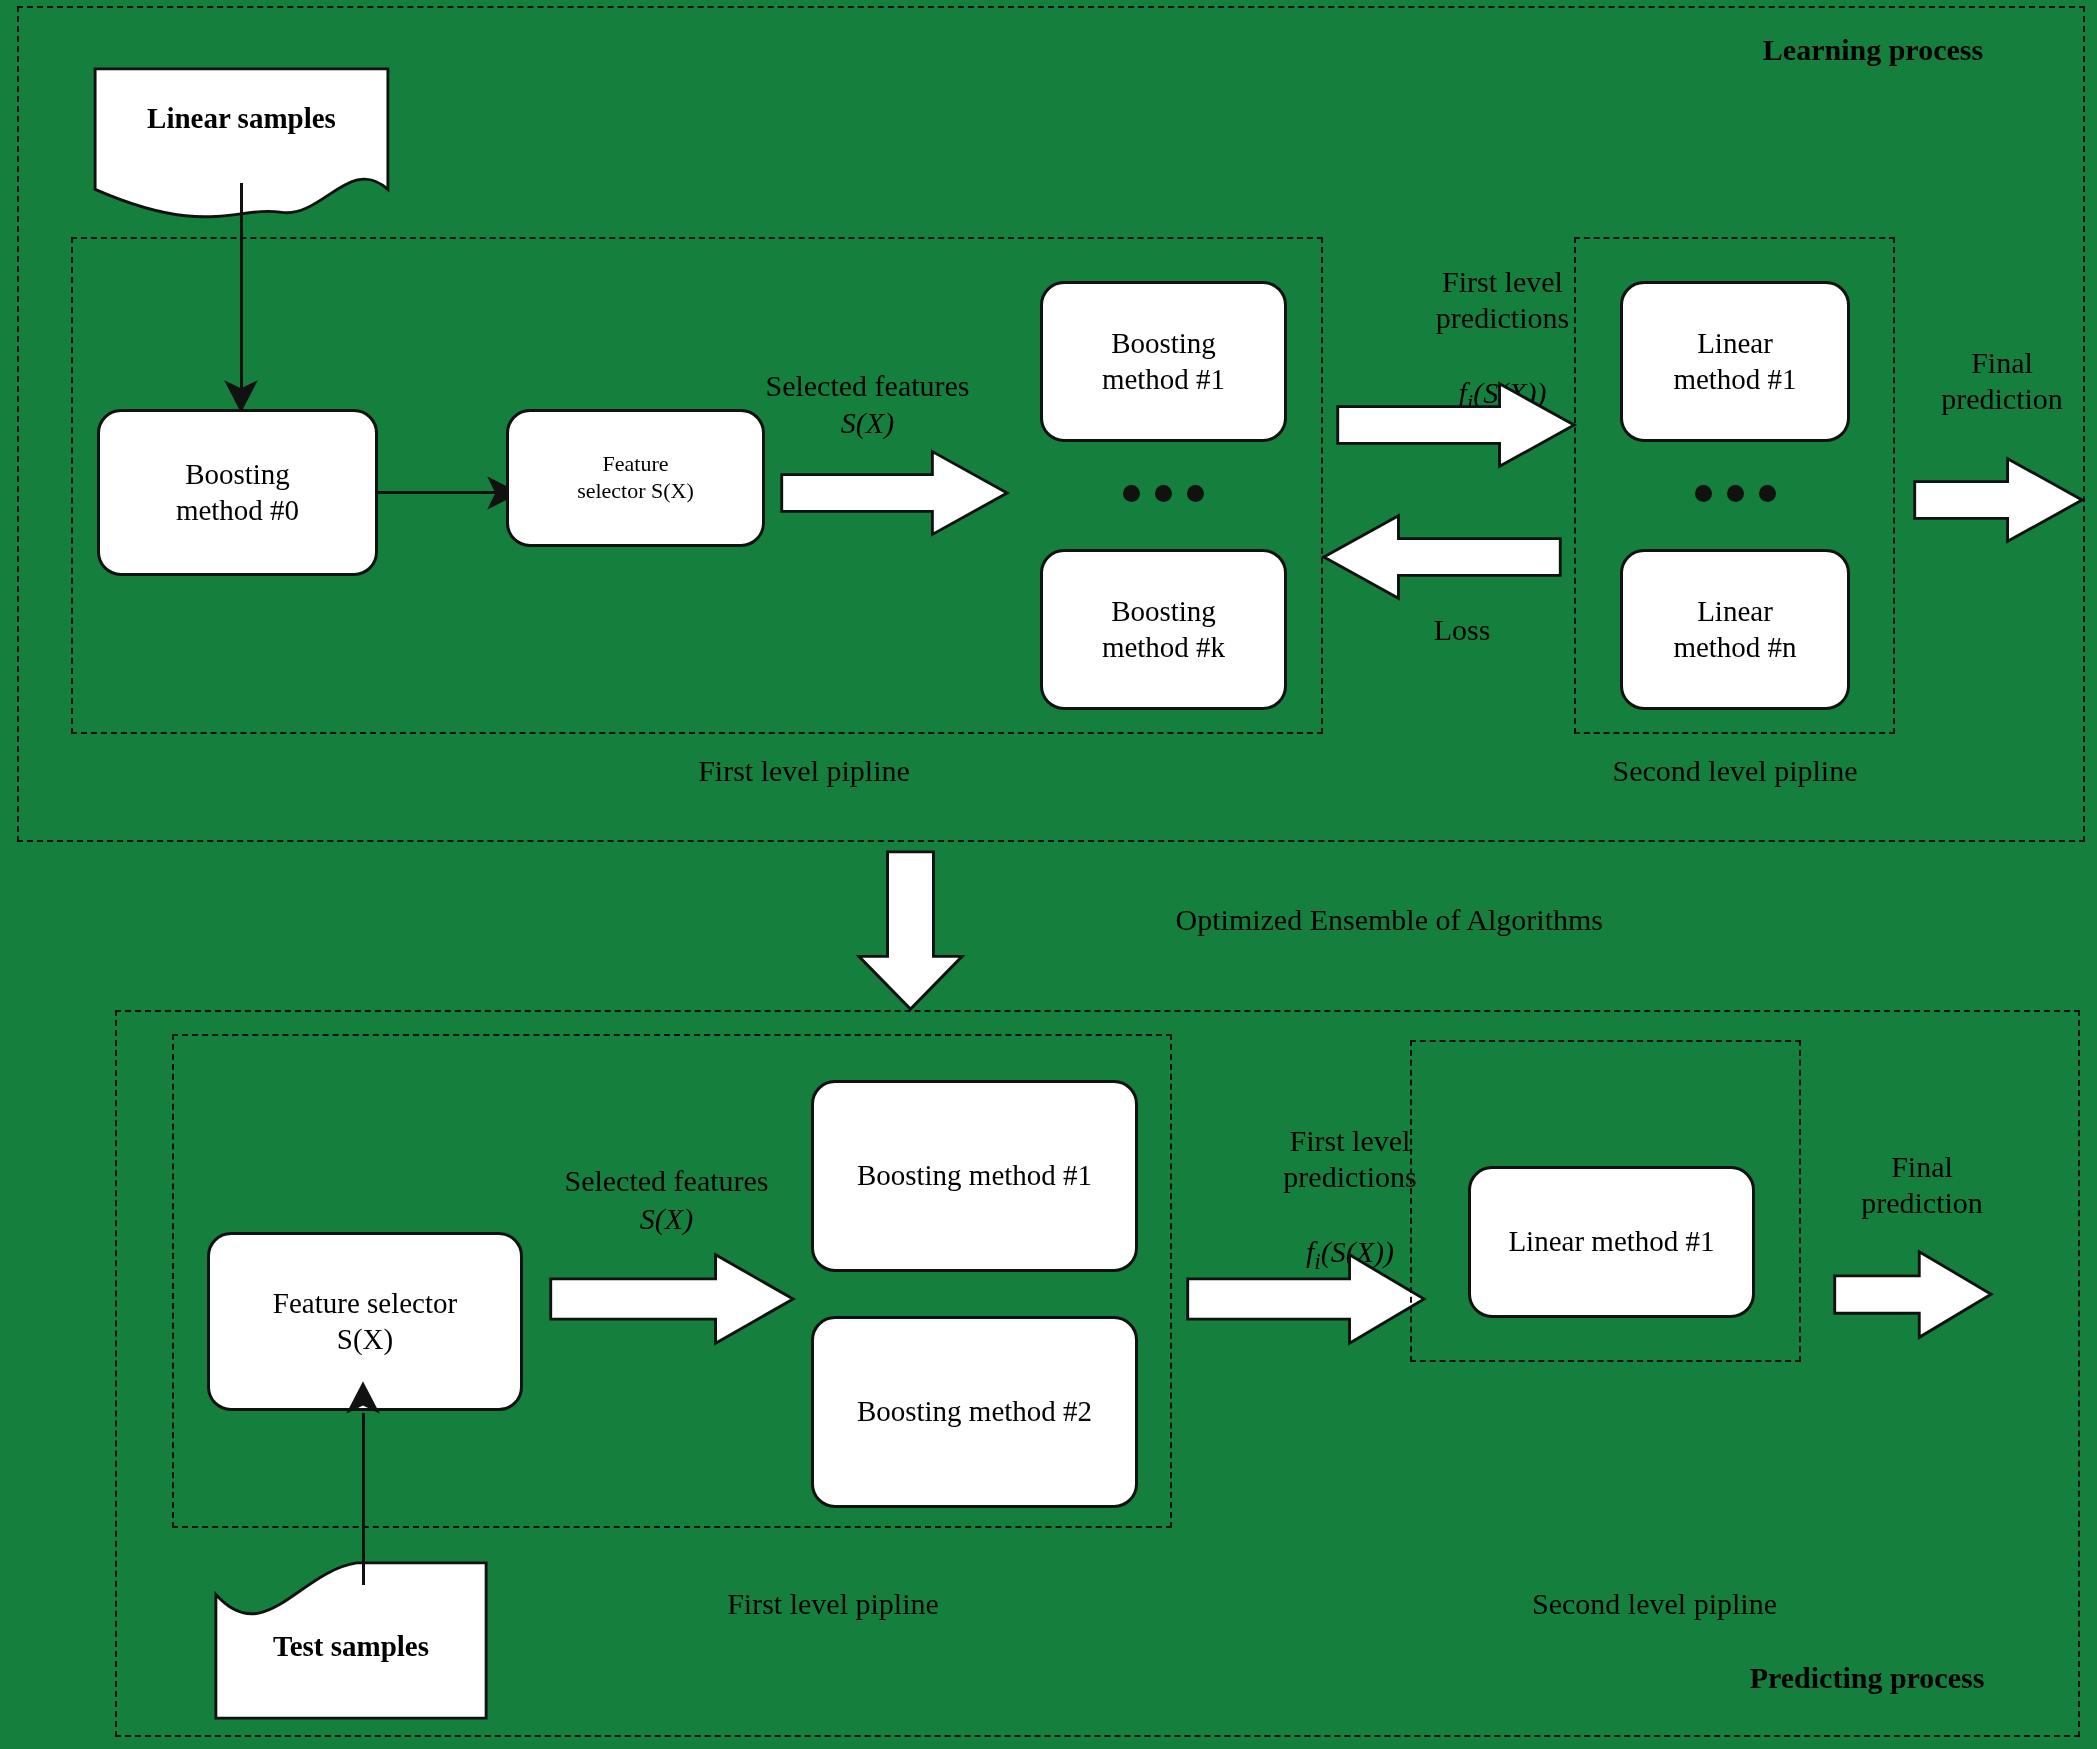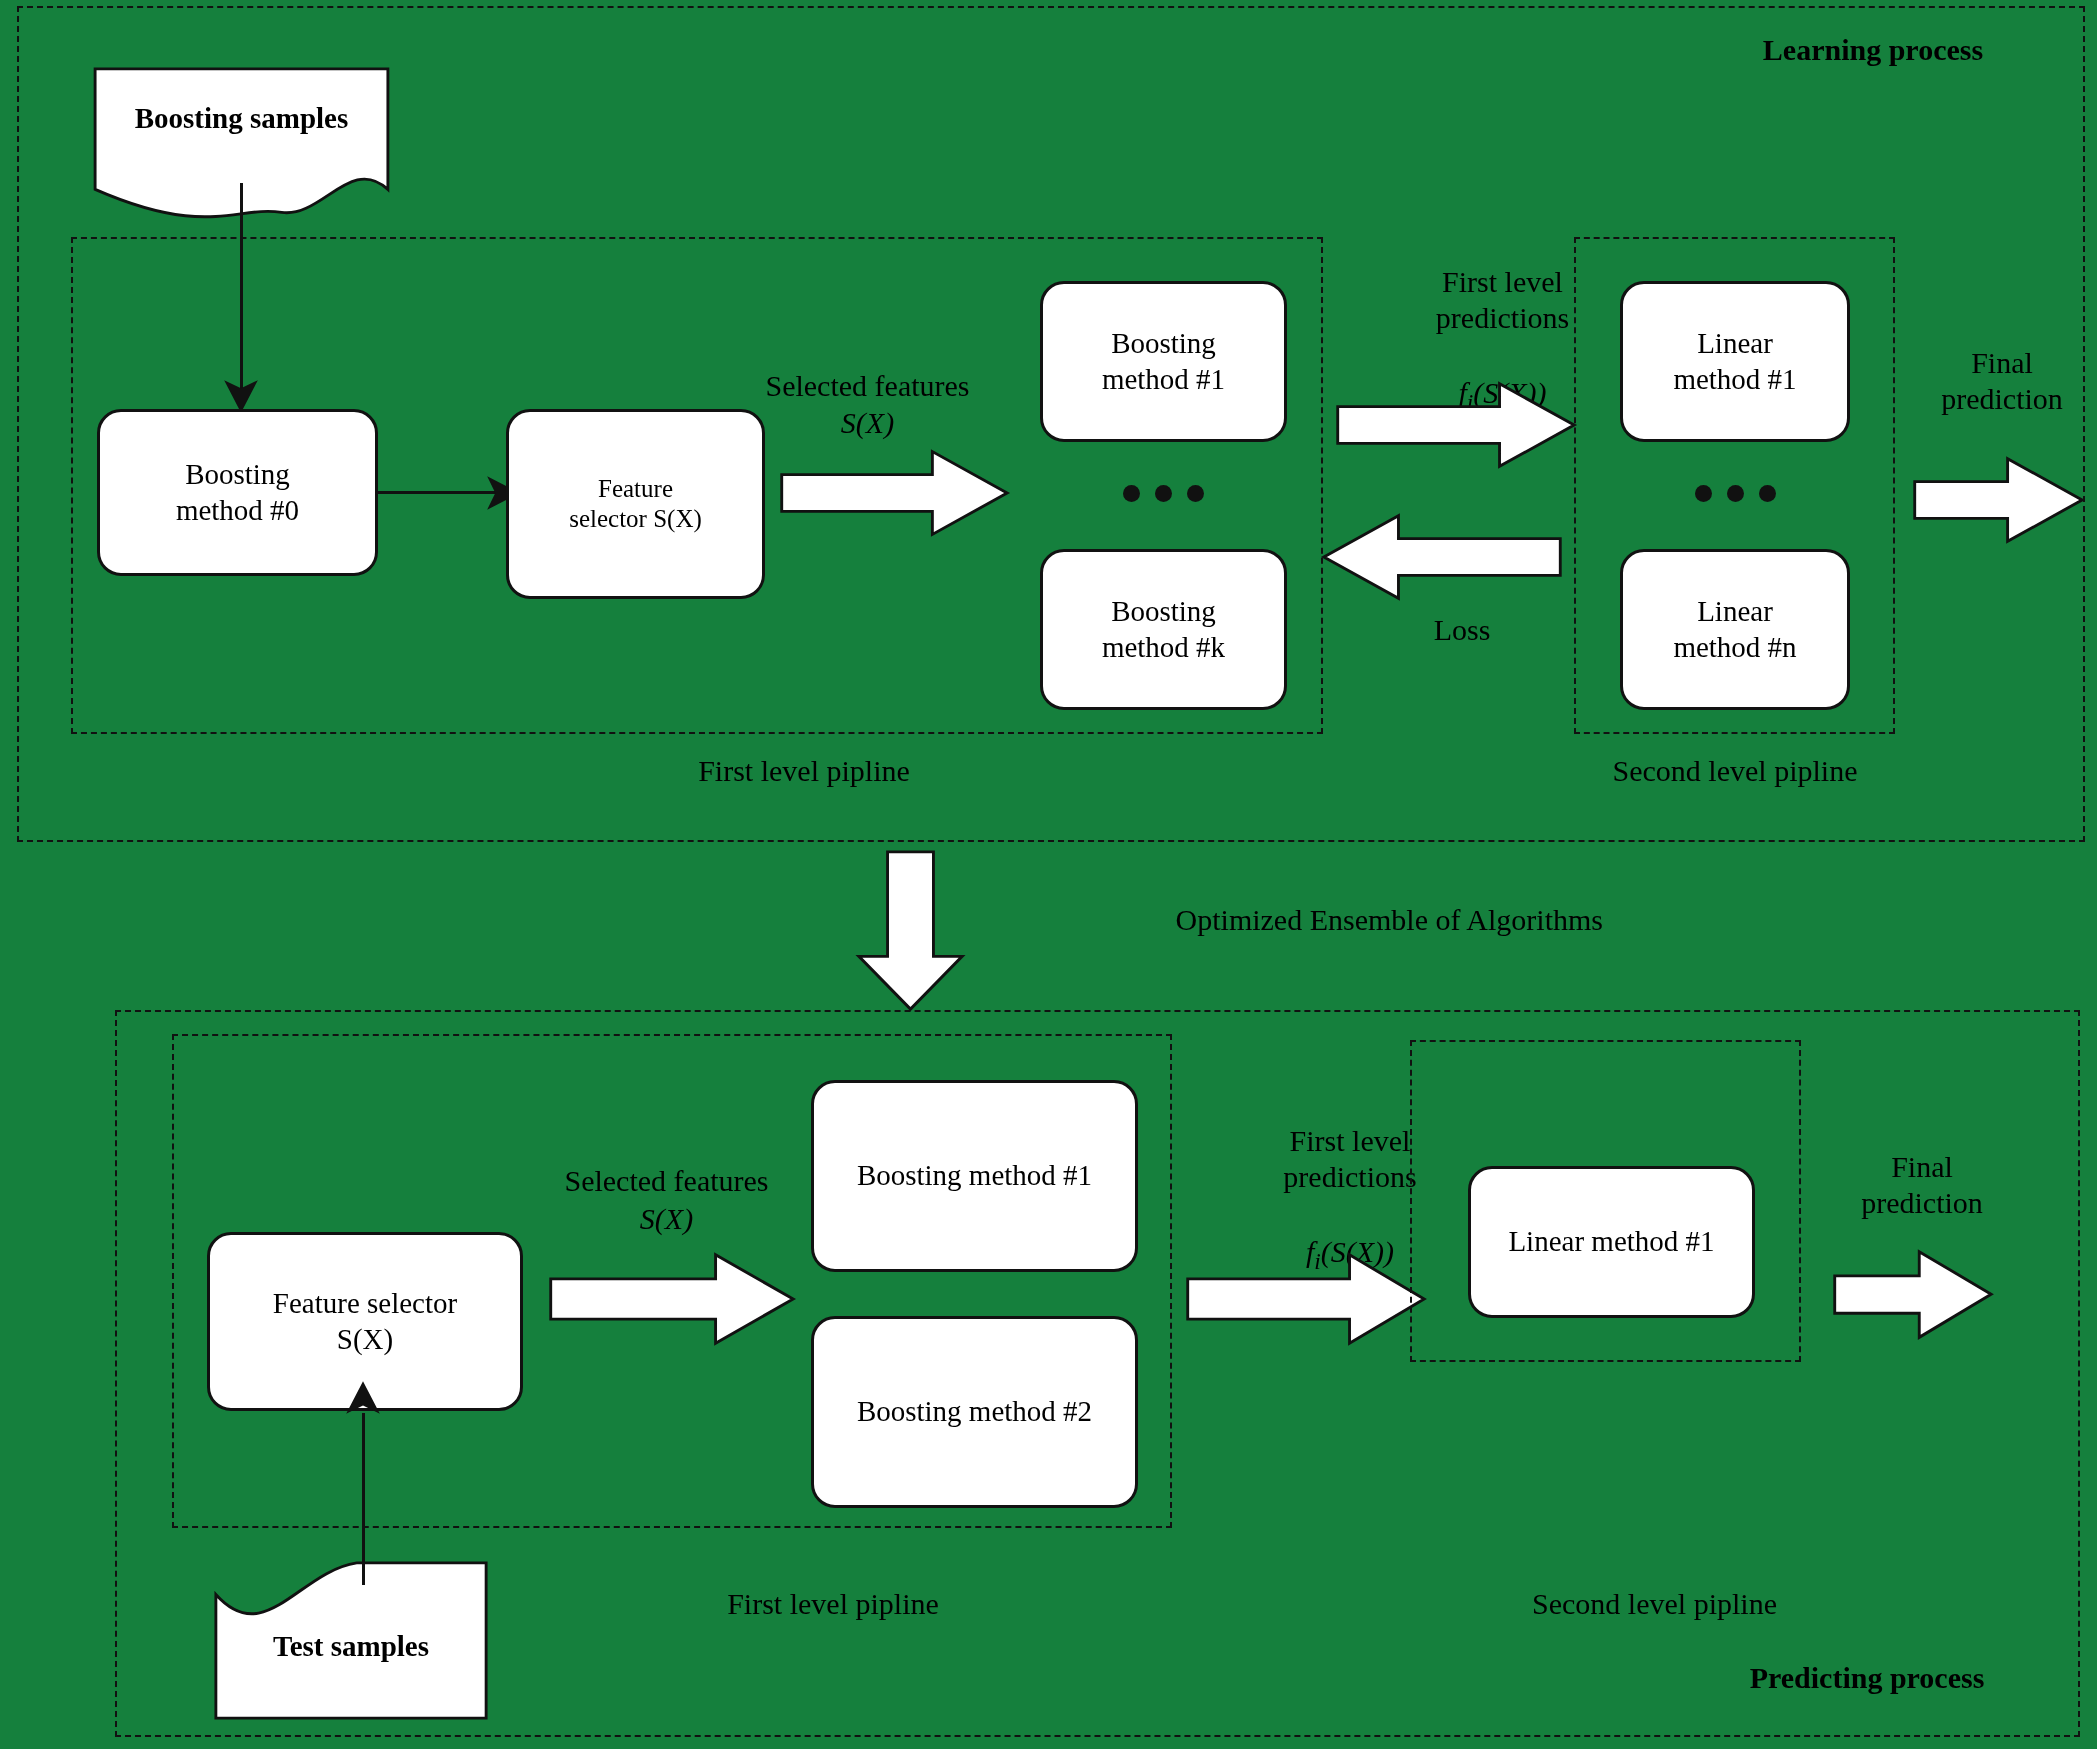--- a/index.html
+++ b/index.html
@@ -46,41 +46,41 @@
 
 <div id="stage">
 
   <div class="dashbox" style="left:17px;top:5.7px;width:2068px;height:836px;"></div>
 
   <div class="lbl bold" style="left:1712px;top:32px;width:322px;font-size:30px;">Learning process</div>
 
   <svg style="left:92px;top:66px;width:299px;height:155px;" viewBox="0 0 520 270" width="299" height="155">
     <path class="stroke" d="M5,5 L515,5 L515,215 C450,155 400,265 330,255 C250,243 200,300 5,215 Z"></path>
   </svg>
-  <div class="lbl bold" style="left:92px;top:101px;width:299px;font-size:29px;">Boosting samples</div>
+  <div class="lbl bold" style="left:92px;top:101px;width:299px;font-size:29px;">Linear samples</div>
 
   <div class="vline" style="left:240px;top:183px;height:218px;"></div>
   <svg style="left:223px;top:379px;width:36px;height:36px;" viewBox="0 0 62 62" width="36" height="36">
     <path class="solid" d="M31,58 L2,2 L31,16 L60,2 Z"></path>
   </svg>
 
   <div class="dashbox thin" style="left:71px;top:237px;width:1252px;height:497px;"></div>
   <div class="lbl" style="left:574px;top:753px;width:460px;font-size:30px;">First level pipline</div>
 
   <div class="rbox" style="left:97px;top:409px;width:281px;height:167px;font-size:29px;">
     <span class="txt">Boosting
 method #0</span>
   </div>
 
   <div class="hline" style="left:378px;top:491px;width:121px;"></div>
   <svg style="left:486px;top:475px;width:36px;height:36px;" viewBox="0 0 62 62" width="36" height="36">
     <path class="solid" d="M58,31 L2,2 L16,31 L2,60 Z"></path>
   </svg>
 
-  <div class="rbox" style="left:506px;top:409px;width:259px;height:190px;font-size:25px;">
+  <div class="rbox" style="left:506px;top:409px;width:259px;height:138px;font-size:22px;">
     <span class="txt">Feature
 selector S(X)</span>
   </div>
 
   <div class="lbl" style="left:718px;top:368px;width:299px;font-size:30px;">Selected features</div>
   <div class="lbl ital" style="left:718px;top:405px;width:299px;font-size:30px;">S(X)</div>
 
   <svg style="left:780px;top:447px;width:230px;height:92px;" viewBox="0 0 400 160" width="230" height="92">
     <path class="stroke" d="M3,48 L265,48 L265,8 L395,80 L265,152 L265,112 L3,112 Z"></path>
   </svg>

